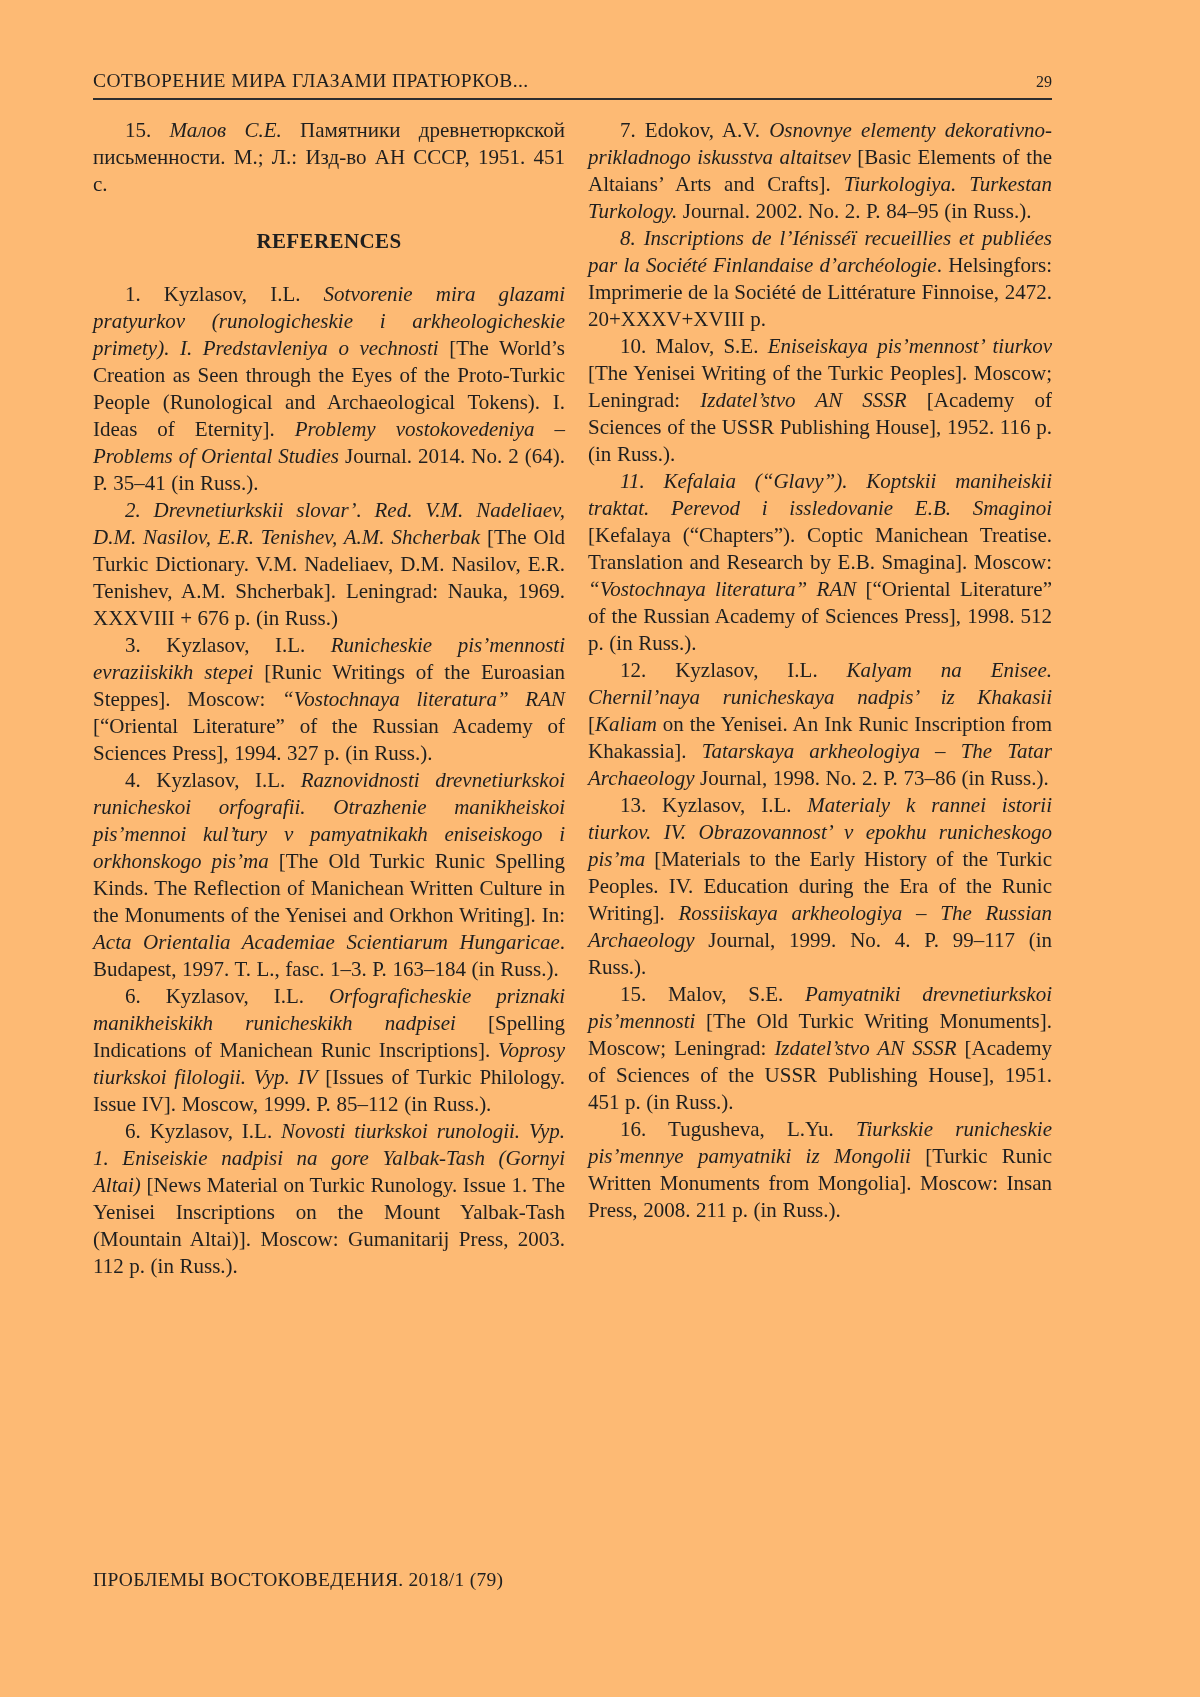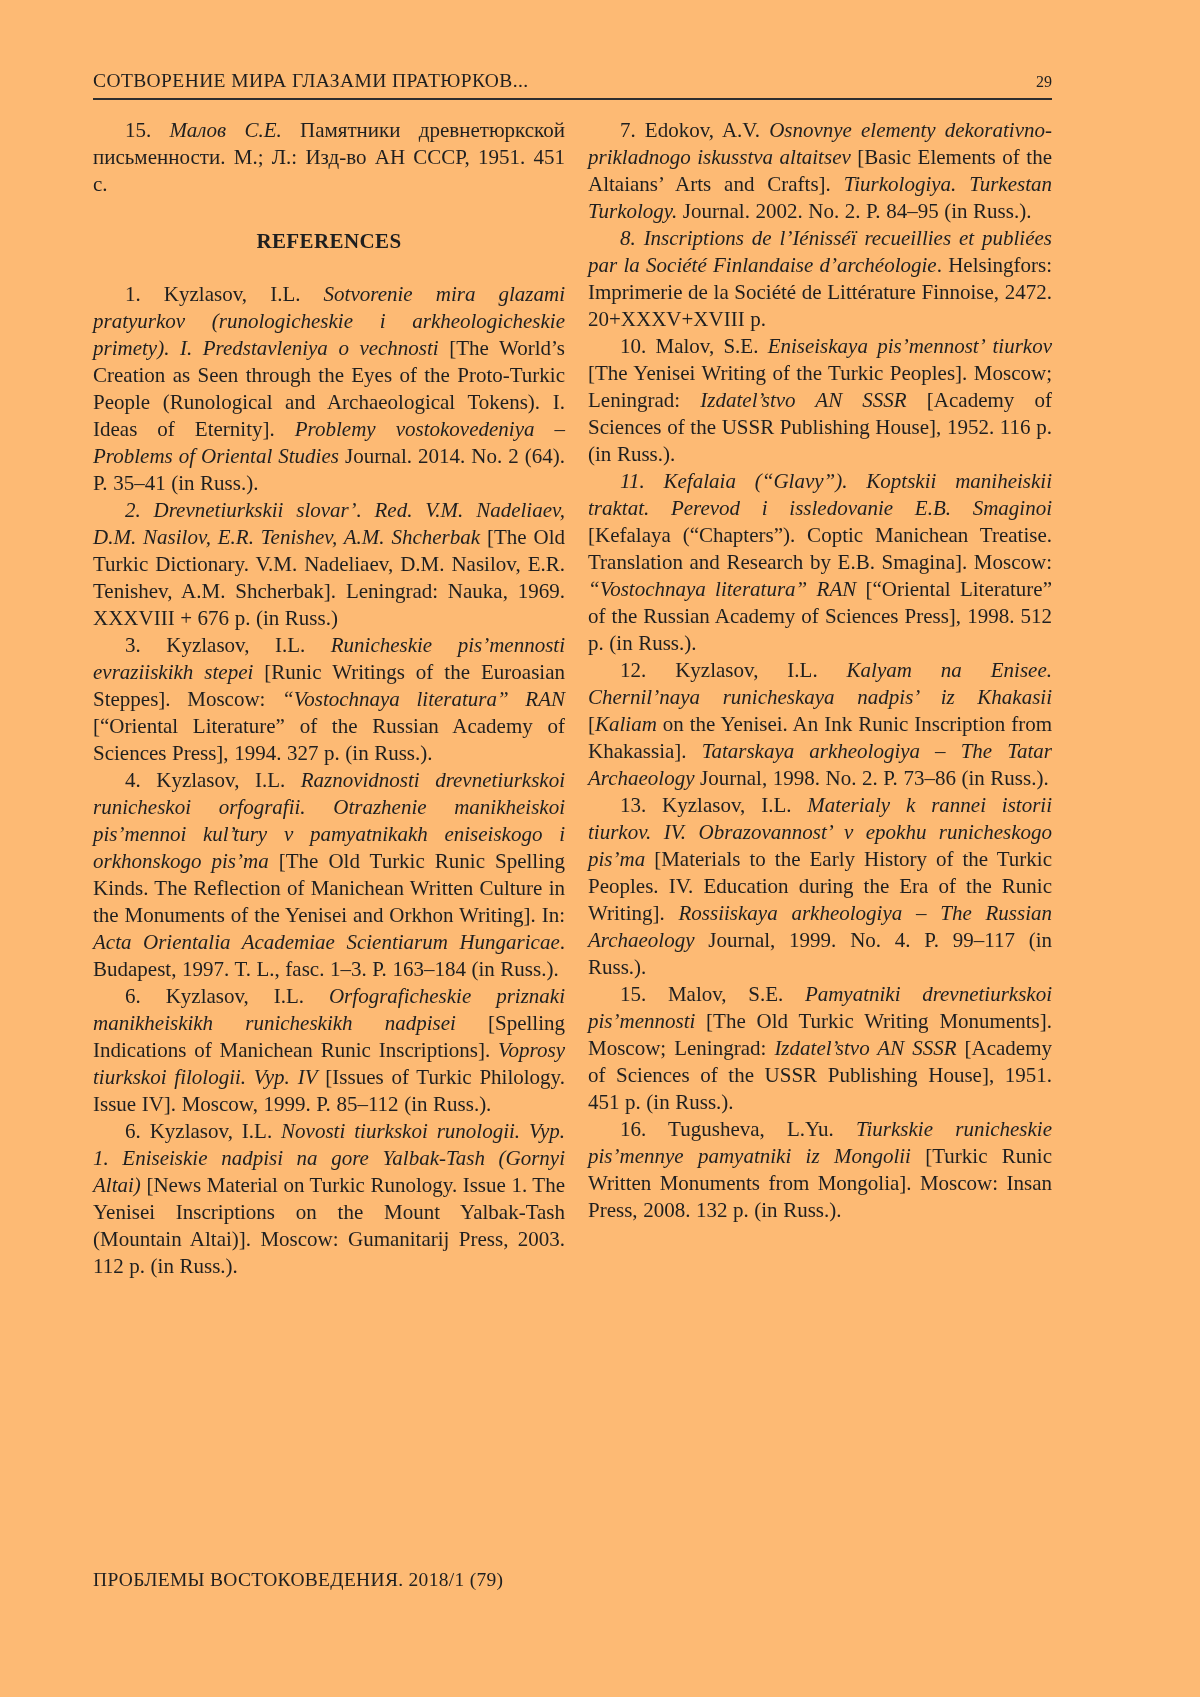--- a/index.html
+++ b/index.html
@@ -92,21 +92,21 @@
     </section>
 
     <section class="col col-right">
       <p class="ref" lang="en"><span>7. Edokov, A.V. </span><i>Osnovnye elementy dekorativno-prikladnogo iskusstva altaitsev</i><span> [Basic Elements of the Altaians’ Arts and Crafts]. </span><i>Tiurkologiya. Turkestan Turkology.</i><span> Journal. 2002. No. 2. P. 84–95 (in Russ.).</span></p>
       <p class="ref" lang="fr"><i>8. Inscriptions de l’Iénisséï recueillies et publiées par la Société Finlandaise d’archéologie</i><span>. Helsingfors: Imprimerie de la Société de Littérature Finnoise, 2472. 20+XXXV+XVIII p.</span></p>
       <p class="ref" lang="en"><span>10. Malov, S.E. </span><i>Eniseiskaya pis’mennost’ tiurkov</i><span> [The Yenisei Writing of the Turkic Peoples]. Moscow; Leningrad: </span><i>Izdatel’stvo AN SSSR</i><span> [Academy of Sciences of the USSR Publishing House], 1952. 116 p. (in Russ.).</span></p>
       <p class="ref" lang="en"><i>11. Kefalaia (“Glavy”). Koptskii maniheiskii traktat. Perevod i issledovanie E.B. Smaginoi</i><span> [Kefalaya (“Chapters”). Coptic Manichean Treatise. Translation and Research by E.B. Smagina]. Moscow: </span><i>“Vostochnaya literatura” RAN</i><span> [“Oriental Literature” of the Russian Academy of Sciences Press], 1998. 512 p. (in Russ.).</span></p>
       <p class="ref" lang="en"><span>12. Kyzlasov, I.L. </span><i>Kalyam na Enisee. Chernil’naya runicheskaya nadpis’ iz Khakasii</i><span> [</span><i>Kaliam</i><span> on the Yenisei. An Ink Runic Inscription from Khakassia]. </span><i>Tatarskaya arkheologiya – The Tatar Archaeology</i><span> Journal, 1998. No. 2. P. 73–86 (in Russ.).</span></p>
       <p class="ref" lang="en"><span>13. Kyzlasov, I.L. </span><i>Materialy k rannei istorii tiurkov. IV. Obrazovannost’ v epokhu runicheskogo pis’ma</i><span> [Materials to the Early History of the Turkic Peoples. IV. Education during the Era of the Runic Writing]. </span><i>Rossiiskaya arkheologiya – The Russian Archaeology</i><span> Journal, 1999. No. 4. P. 99–117 (in Russ.).</span></p>
       <p class="ref" lang="en"><span>15. Malov, S.E. </span><i>Pamyatniki drevnetiurkskoi pis’mennosti</i><span> [The Old Turkic Writing Monuments]. Moscow; Leningrad: </span><i>Izdatel’stvo AN SSSR</i><span> [Academy of Sciences of the USSR Publishing House], 1951. 451 p. (in Russ.).</span></p>
-      <p class="ref" lang="en"><span>16. Tugusheva, L.Yu. </span><i>Tiurkskie runicheskie pis’mennye pamyatniki iz Mongolii</i><span> [Turkic Runic Written Monuments from Mongolia]. Moscow: Insan Press, 2008. 132 p. (in Russ.).</span></p>
+      <p class="ref" lang="en"><span>16. Tugusheva, L.Yu. </span><i>Tiurkskie runicheskie pis’mennye pamyatniki iz Mongolii</i><span> [Turkic Runic Written Monuments from Mongolia]. Moscow: Insan Press, 2008. 211 p. (in Russ.).</span></p>
     </section>
 
   </main>
 
   <footer class="page-footer">
     <span>ПРОБЛЕМЫ ВОСТОКОВЕДЕНИЯ. 2018/1 (79)</span>
   </footer>
 
 </div>
 

